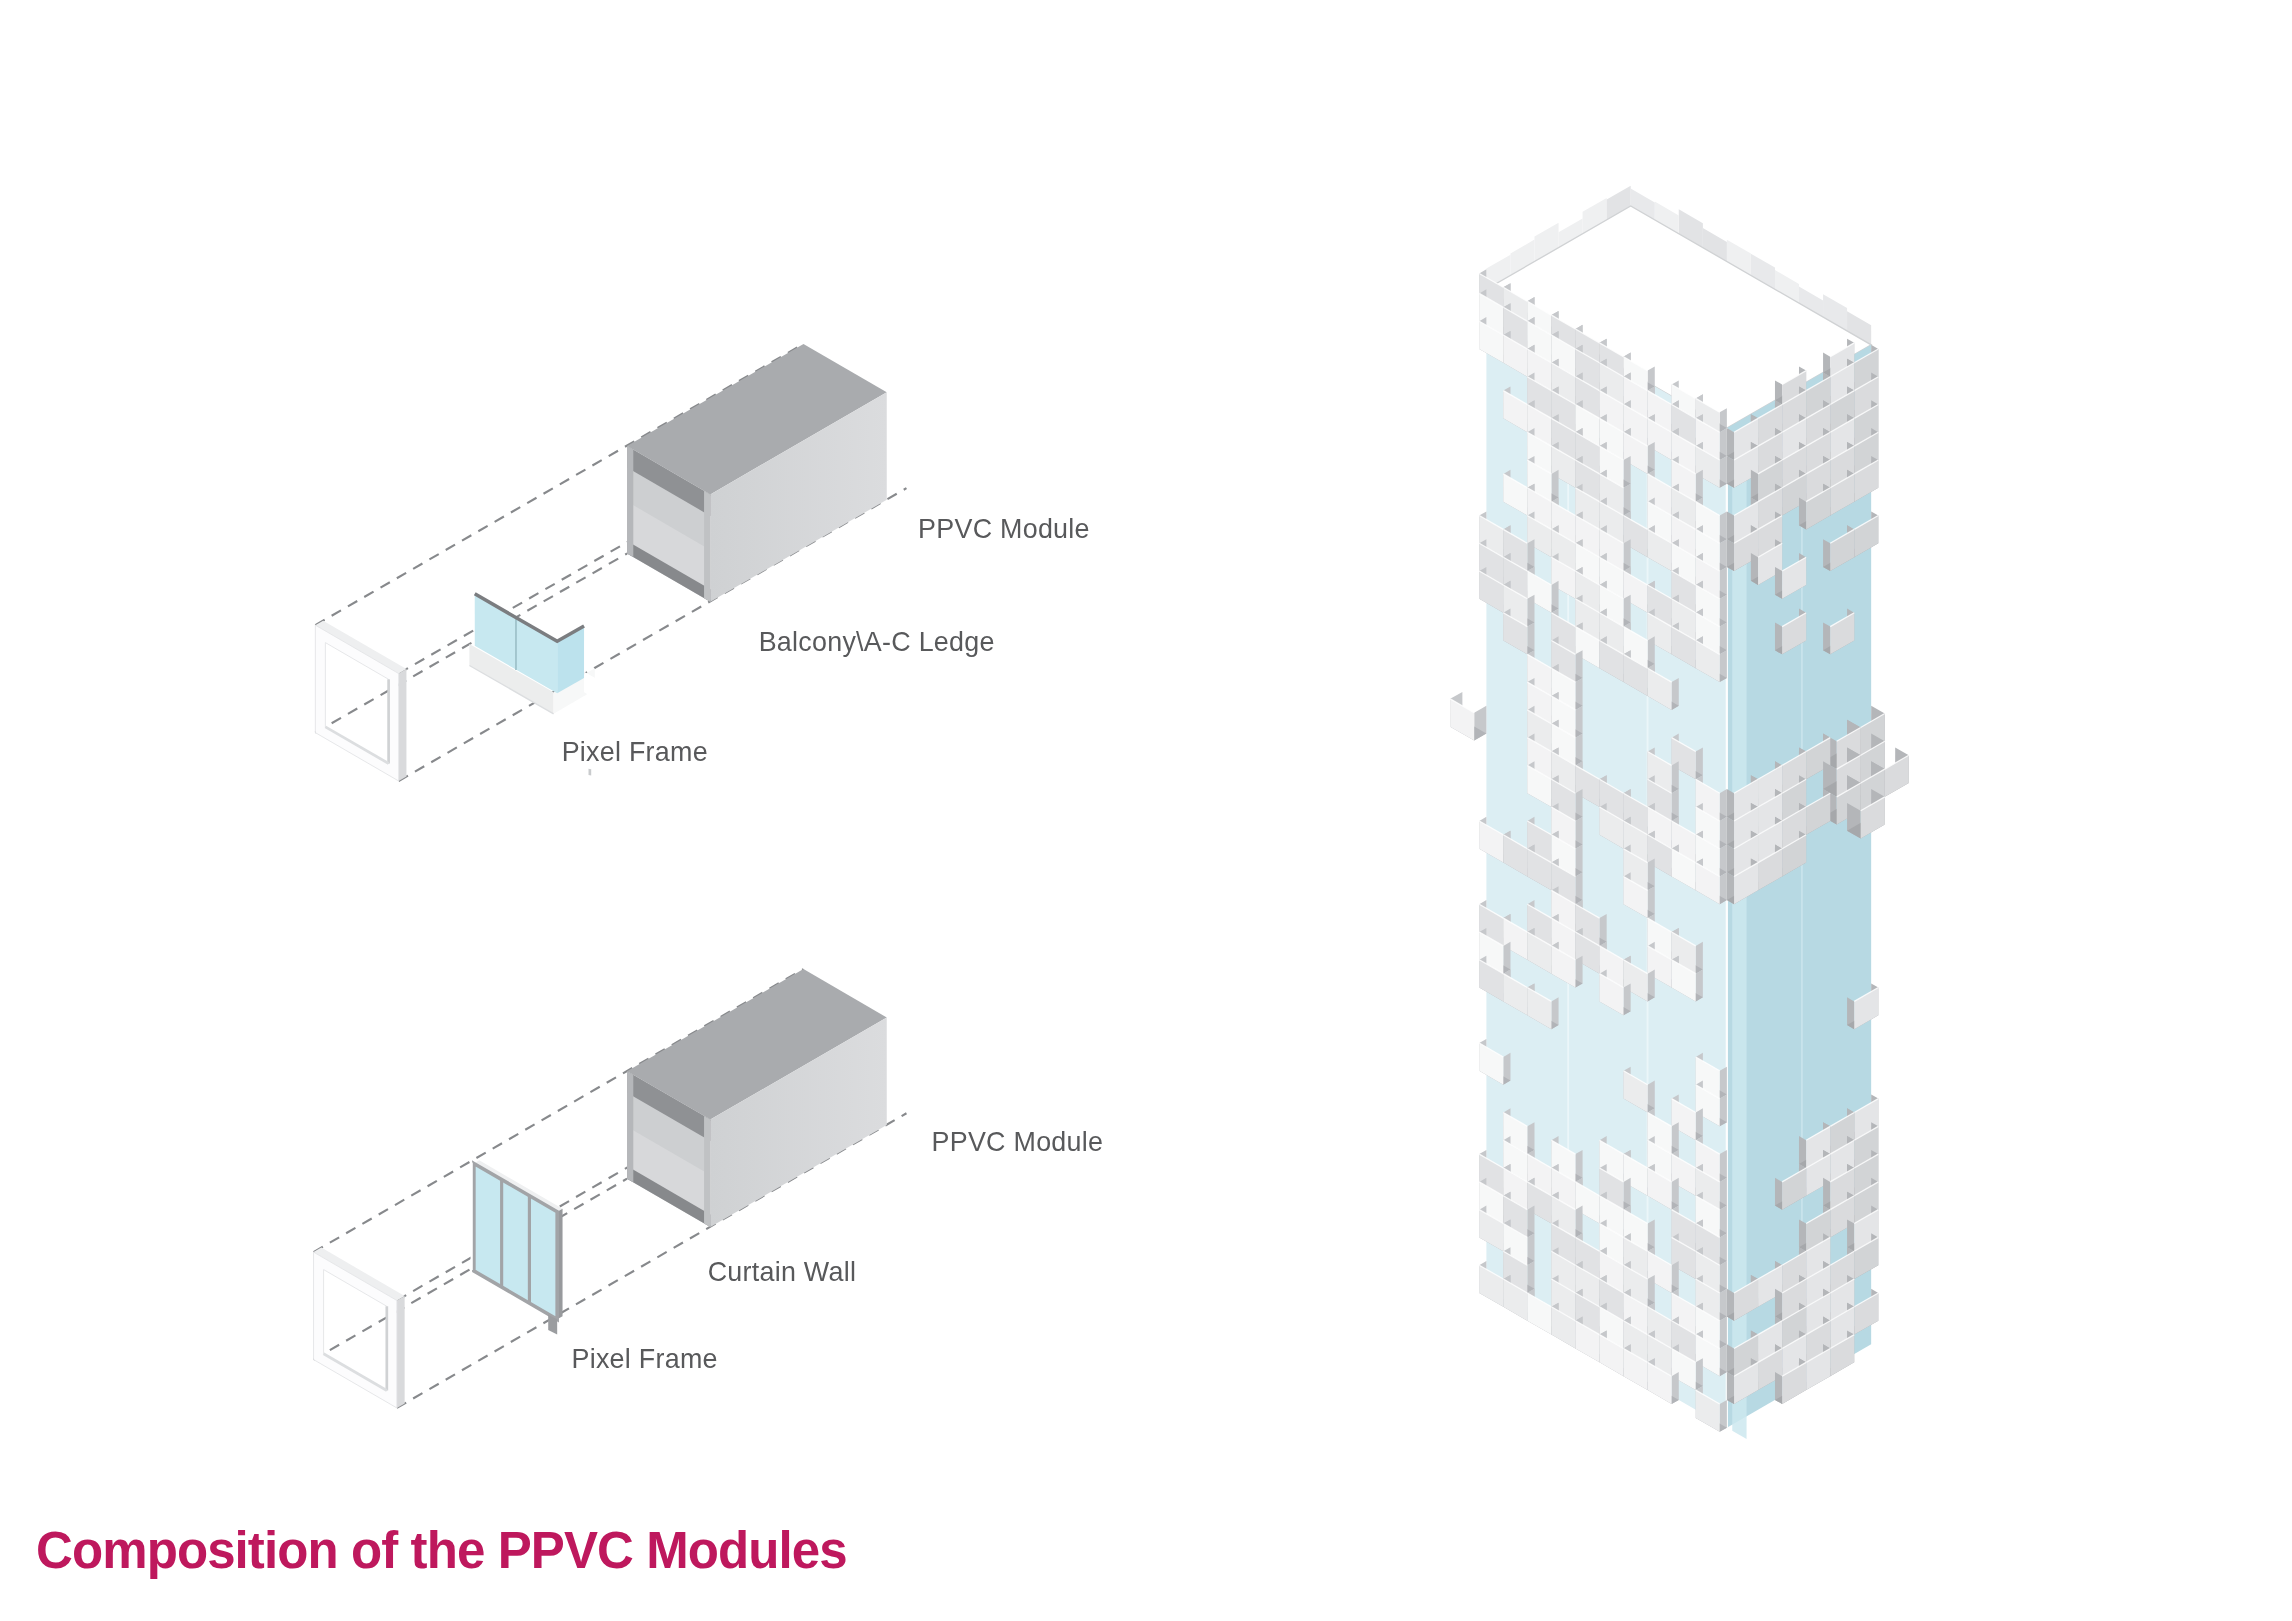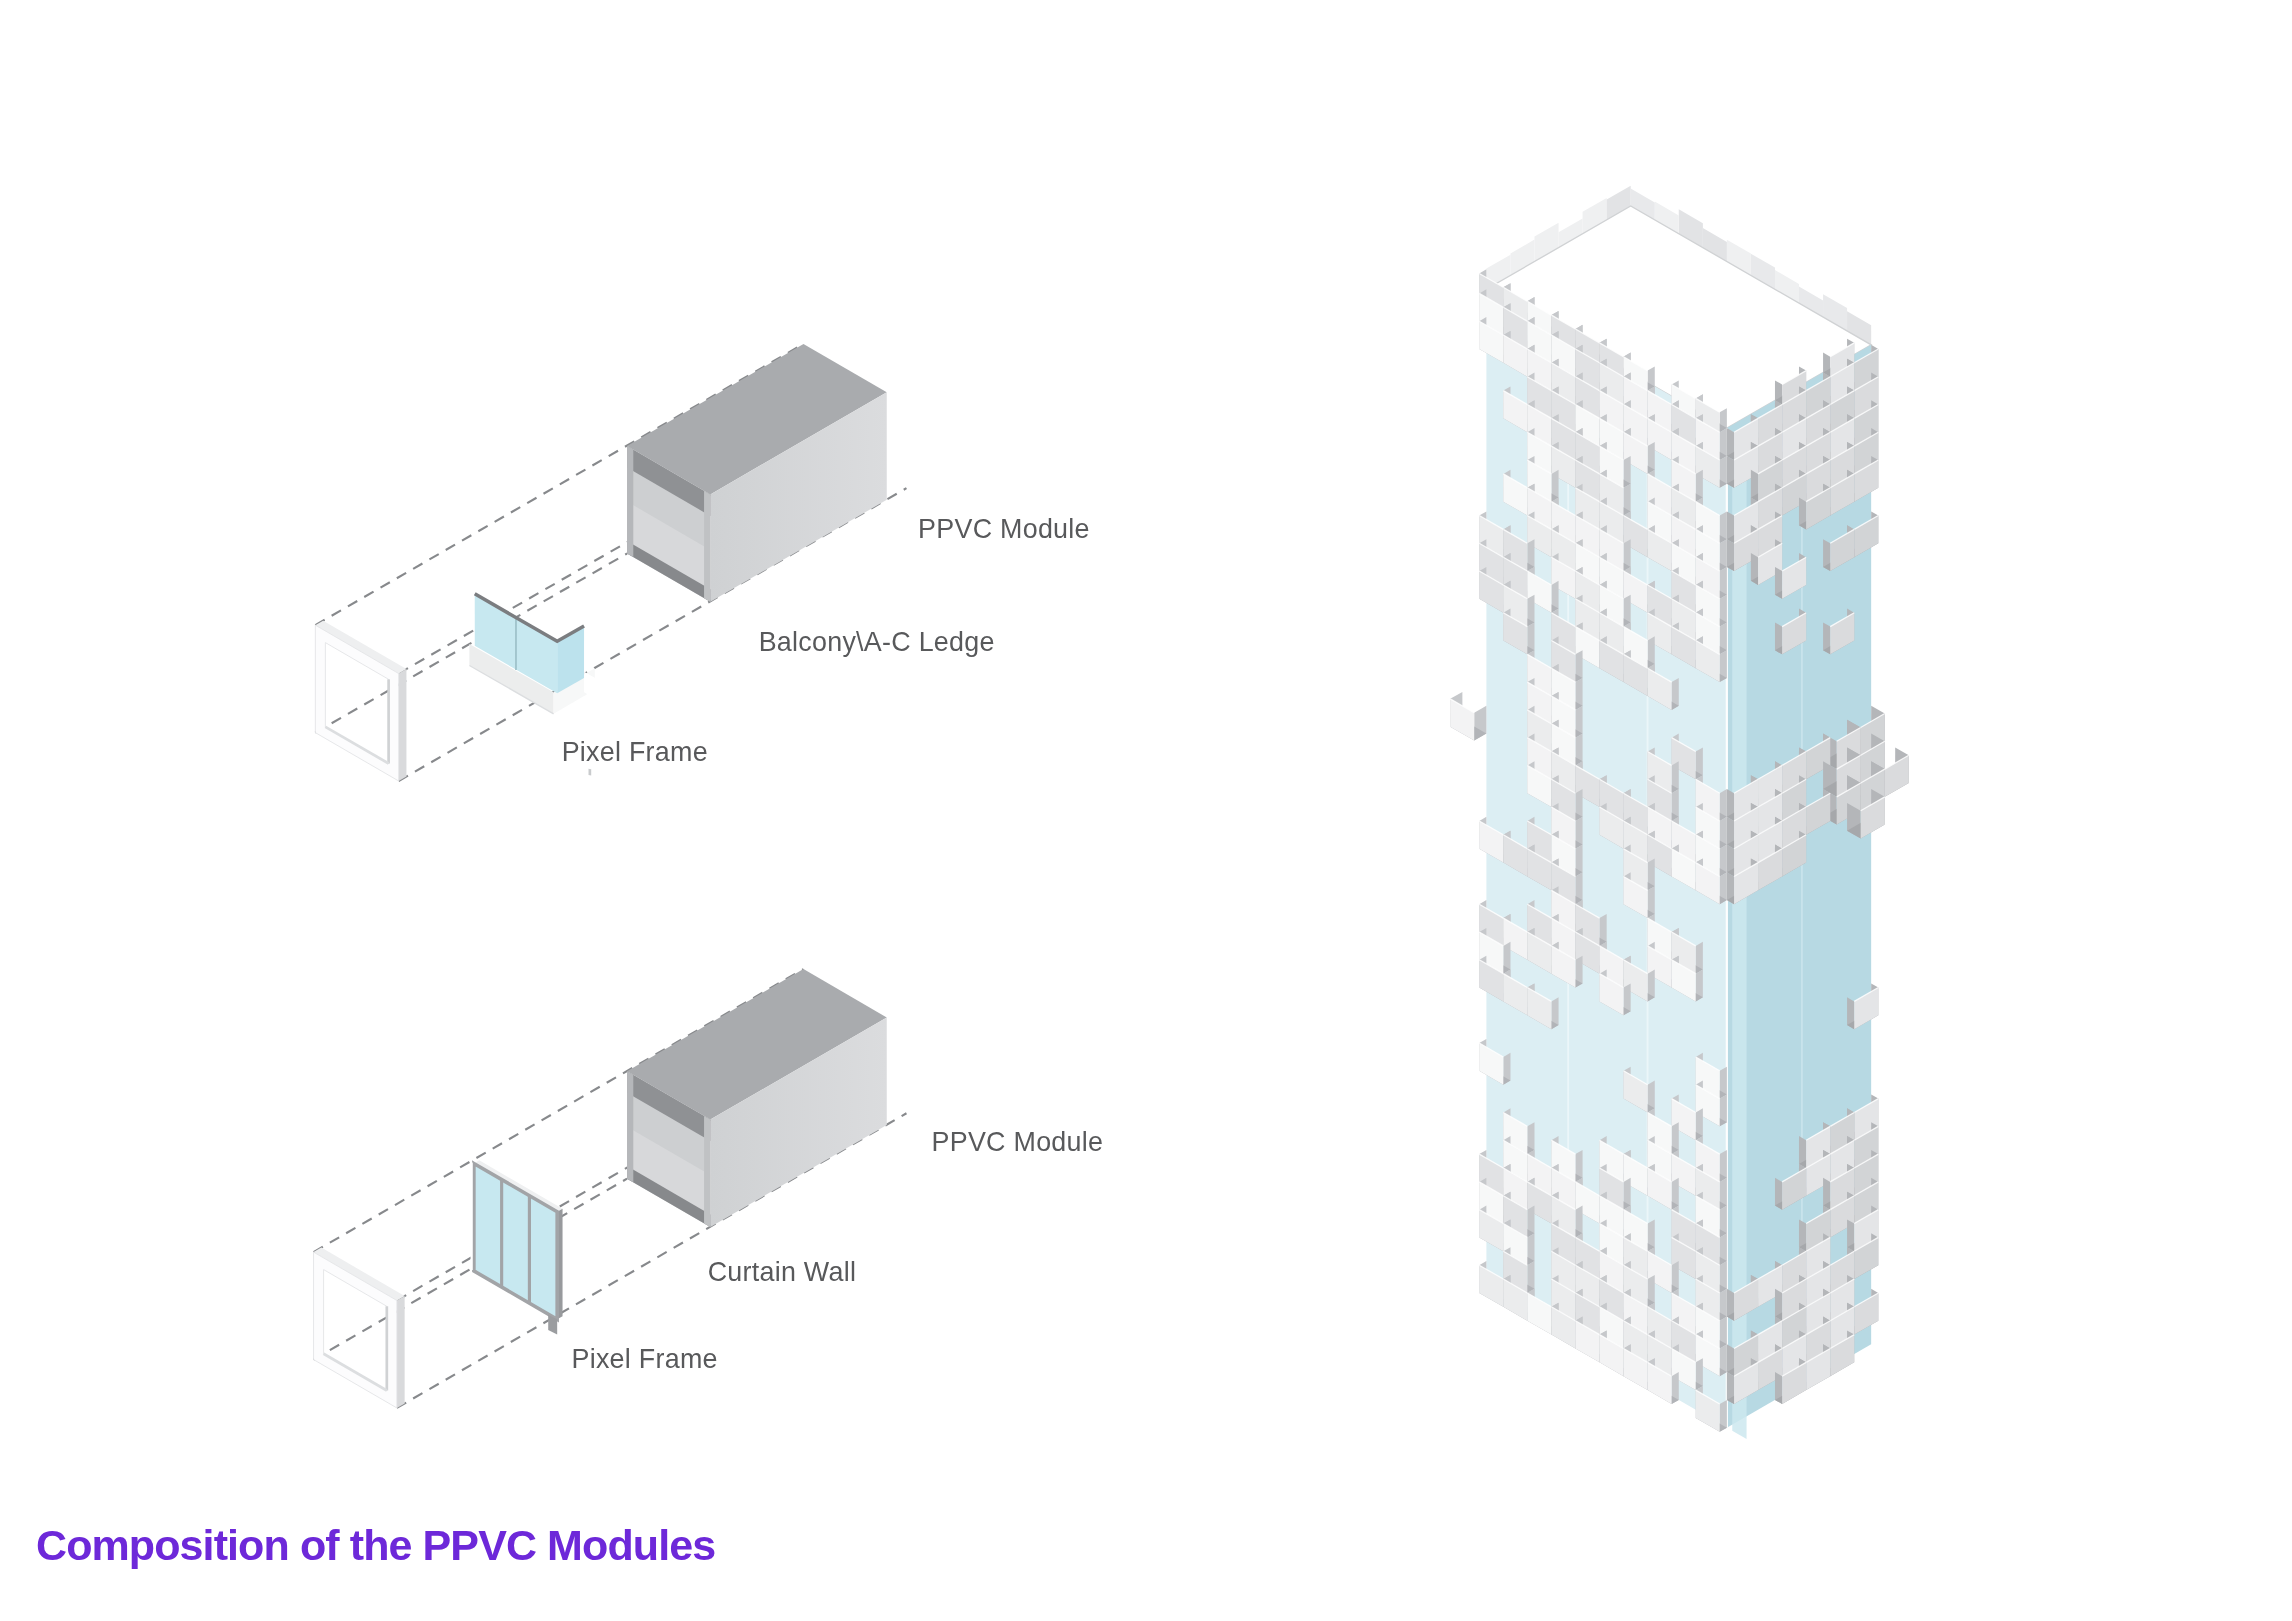--- a/index.html
+++ b/index.html
@@ -1,20 +1,20 @@
 <!DOCTYPE html>
 <html style="font-size:14.3px"><head>
 <meta charset="utf-8">
 <style>
   html,body{margin:0;padding:0;background:#ffffff;}
   body{font-family:"Liberation Sans", sans-serif;}
   #stage{position:relative;width:2166px;height:1622px;background:#ffffff;overflow:hidden;}
   #scene{position:absolute;left:0;top:0;}
   .diagram-label{font-family:"Liberation Sans", sans-serif;font-size:30px;letter-spacing:0.3px;}
-  #page-title{position:absolute;left:36px;top:1521px;font-size:43px;font-weight:700;letter-spacing:-0.9px;color:#6d28d9;white-space:nowrap;}
+  #page-title{position:absolute;left:36px;top:1521px;font-size:51px;font-weight:700;letter-spacing:-0.9px;color:#be185d;white-space:nowrap;}
 </style>
 </head>
 <body>
 
 <div id="stage">
 
 <svg id="scene" width="2293" height="1622" viewBox="0 0 2560 1811">
   <defs>
     <linearGradient id="modSideGrad" x1="0" y1="0" x2="1" y2="0">
       <stop offset="0" stop-color="#cfd1d3"></stop>

